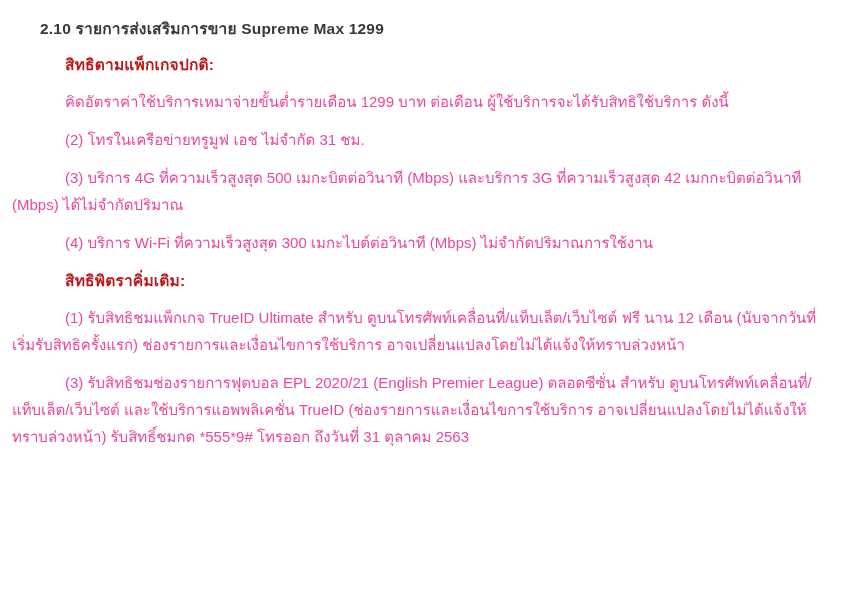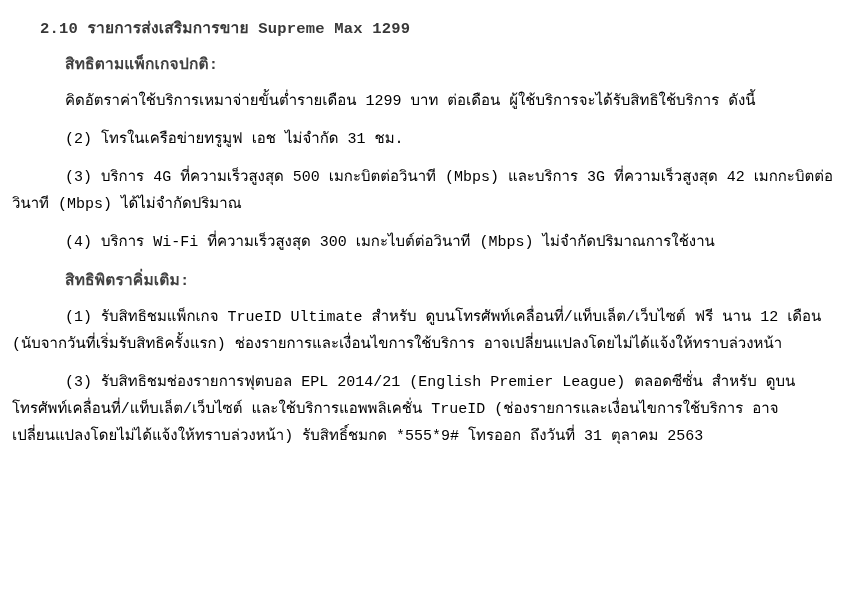--- a/index.html
+++ b/index.html
@@ -11,45 +11,45 @@
     width: 848px;
     height: 592px;
     overflow: hidden;
   }
   .page {
     box-sizing: border-box;
     width: 848px;
     height: 592px;
     background: #ffffff;
     color: #3c3c3c;
-    font-family: Liberation Mono, monospace;
+    font-family: Liberation Sans, sans-serif;
     font-size: 15px;
     padding: 18px 14px 0 12px;
   }
   .doc-title {
     font-size: 15.5px;
     font-weight: 700;
     color: #383838;
     margin: 0 0 0 28px;
     line-height: 22px;
     letter-spacing: 0.2px;
   }
   .section-heading {
     font-size: 15.5px;
     font-weight: 700;
-    color: #404040;
+    color: #b91c1c;
     margin: 14px 0 12px 53px;
     line-height: 22px;
     letter-spacing: 0.2px;
   }
   .para {
     margin: 11px 0;
     line-height: 27px;
     text-indent: 53px;
-    color: #000000;
+    color: #ec4899;
   }
 </style>
 </head>
 <body>
 
 <main class="page">
 
   <h1 class="doc-title">2.10 รายการส่งเสริมการขาย Supreme Max 1299</h1>
 
   <h2 class="section-heading">สิทธิตามแพ็กเกจปกติ:</h2>
@@ -61,15 +61,15 @@
 
   <p class="para">(3) บริการ 4G ที่ความเร็วสูงสุด 500 เมกะบิตต่อวินาที (Mbps) และบริการ 3G ที่ความเร็วสูงสุด 42 เมกกะบิตต่อวินาที (Mbps) ได้ไม่จำกัดปริมาณ</p>
 
   <p class="para">(4) บริการ Wi-Fi ที่ความเร็วสูงสุด 300 เมกะไบต์ต่อวินาที (Mbps) ไม่จำกัดปริมาณการใช้งาน</p>
 
   <h2 class="section-heading">สิทธิพิตราคิ่มเติม:</h2>
 
   <p class="para">(1) รับสิทธิชมแพ็กเกจ TrueID Ultimate สำหรับ ดูบนโทรศัพท์เคลื่อนที่/แท็บเล็ต/เว็บไซต์ ฟรี นาน 12 เดือน (นับจากวันที่เริ่มรับสิทธิครั้งแรก) ช่องรายการและเงื่อนไขการใช้บริการ อาจเปลี่ยนแปลงโดยไม่ได้แจ้งให้ทราบล่วงหน้า</p>
 
 
-  <p class="para">(3) รับสิทธิชมช่องรายการฟุตบอล EPL 2014/21 (English Premier League) ตลอดซีซั่น สำหรับ ดูบนโทรศัพท์เคลื่อนที่/แท็บเล็ต/เว็บไซต์ และใช้บริการแอพพลิเคชั่น TrueID (ช่องรายการและเงื่อนไขการใช้บริการ อาจเปลี่ยนแปลงโดยไม่ได้แจ้งให้ทราบล่วงหน้า) รับสิทธิ์ชมกด *555*9# โทรออก ถึงวันที่ 31 ตุลาคม 2563</p>
+  <p class="para">(3) รับสิทธิชมช่องรายการฟุตบอล EPL 2020/21 (English Premier League) ตลอดซีซั่น สำหรับ ดูบนโทรศัพท์เคลื่อนที่/แท็บเล็ต/เว็บไซต์ และใช้บริการแอพพลิเคชั่น TrueID (ช่องรายการและเงื่อนไขการใช้บริการ อาจเปลี่ยนแปลงโดยไม่ได้แจ้งให้ทราบล่วงหน้า) รับสิทธิ์ชมกด *555*9# โทรออก ถึงวันที่ 31 ตุลาคม 2563</p>
 
 </main>
 
 </body></html>

